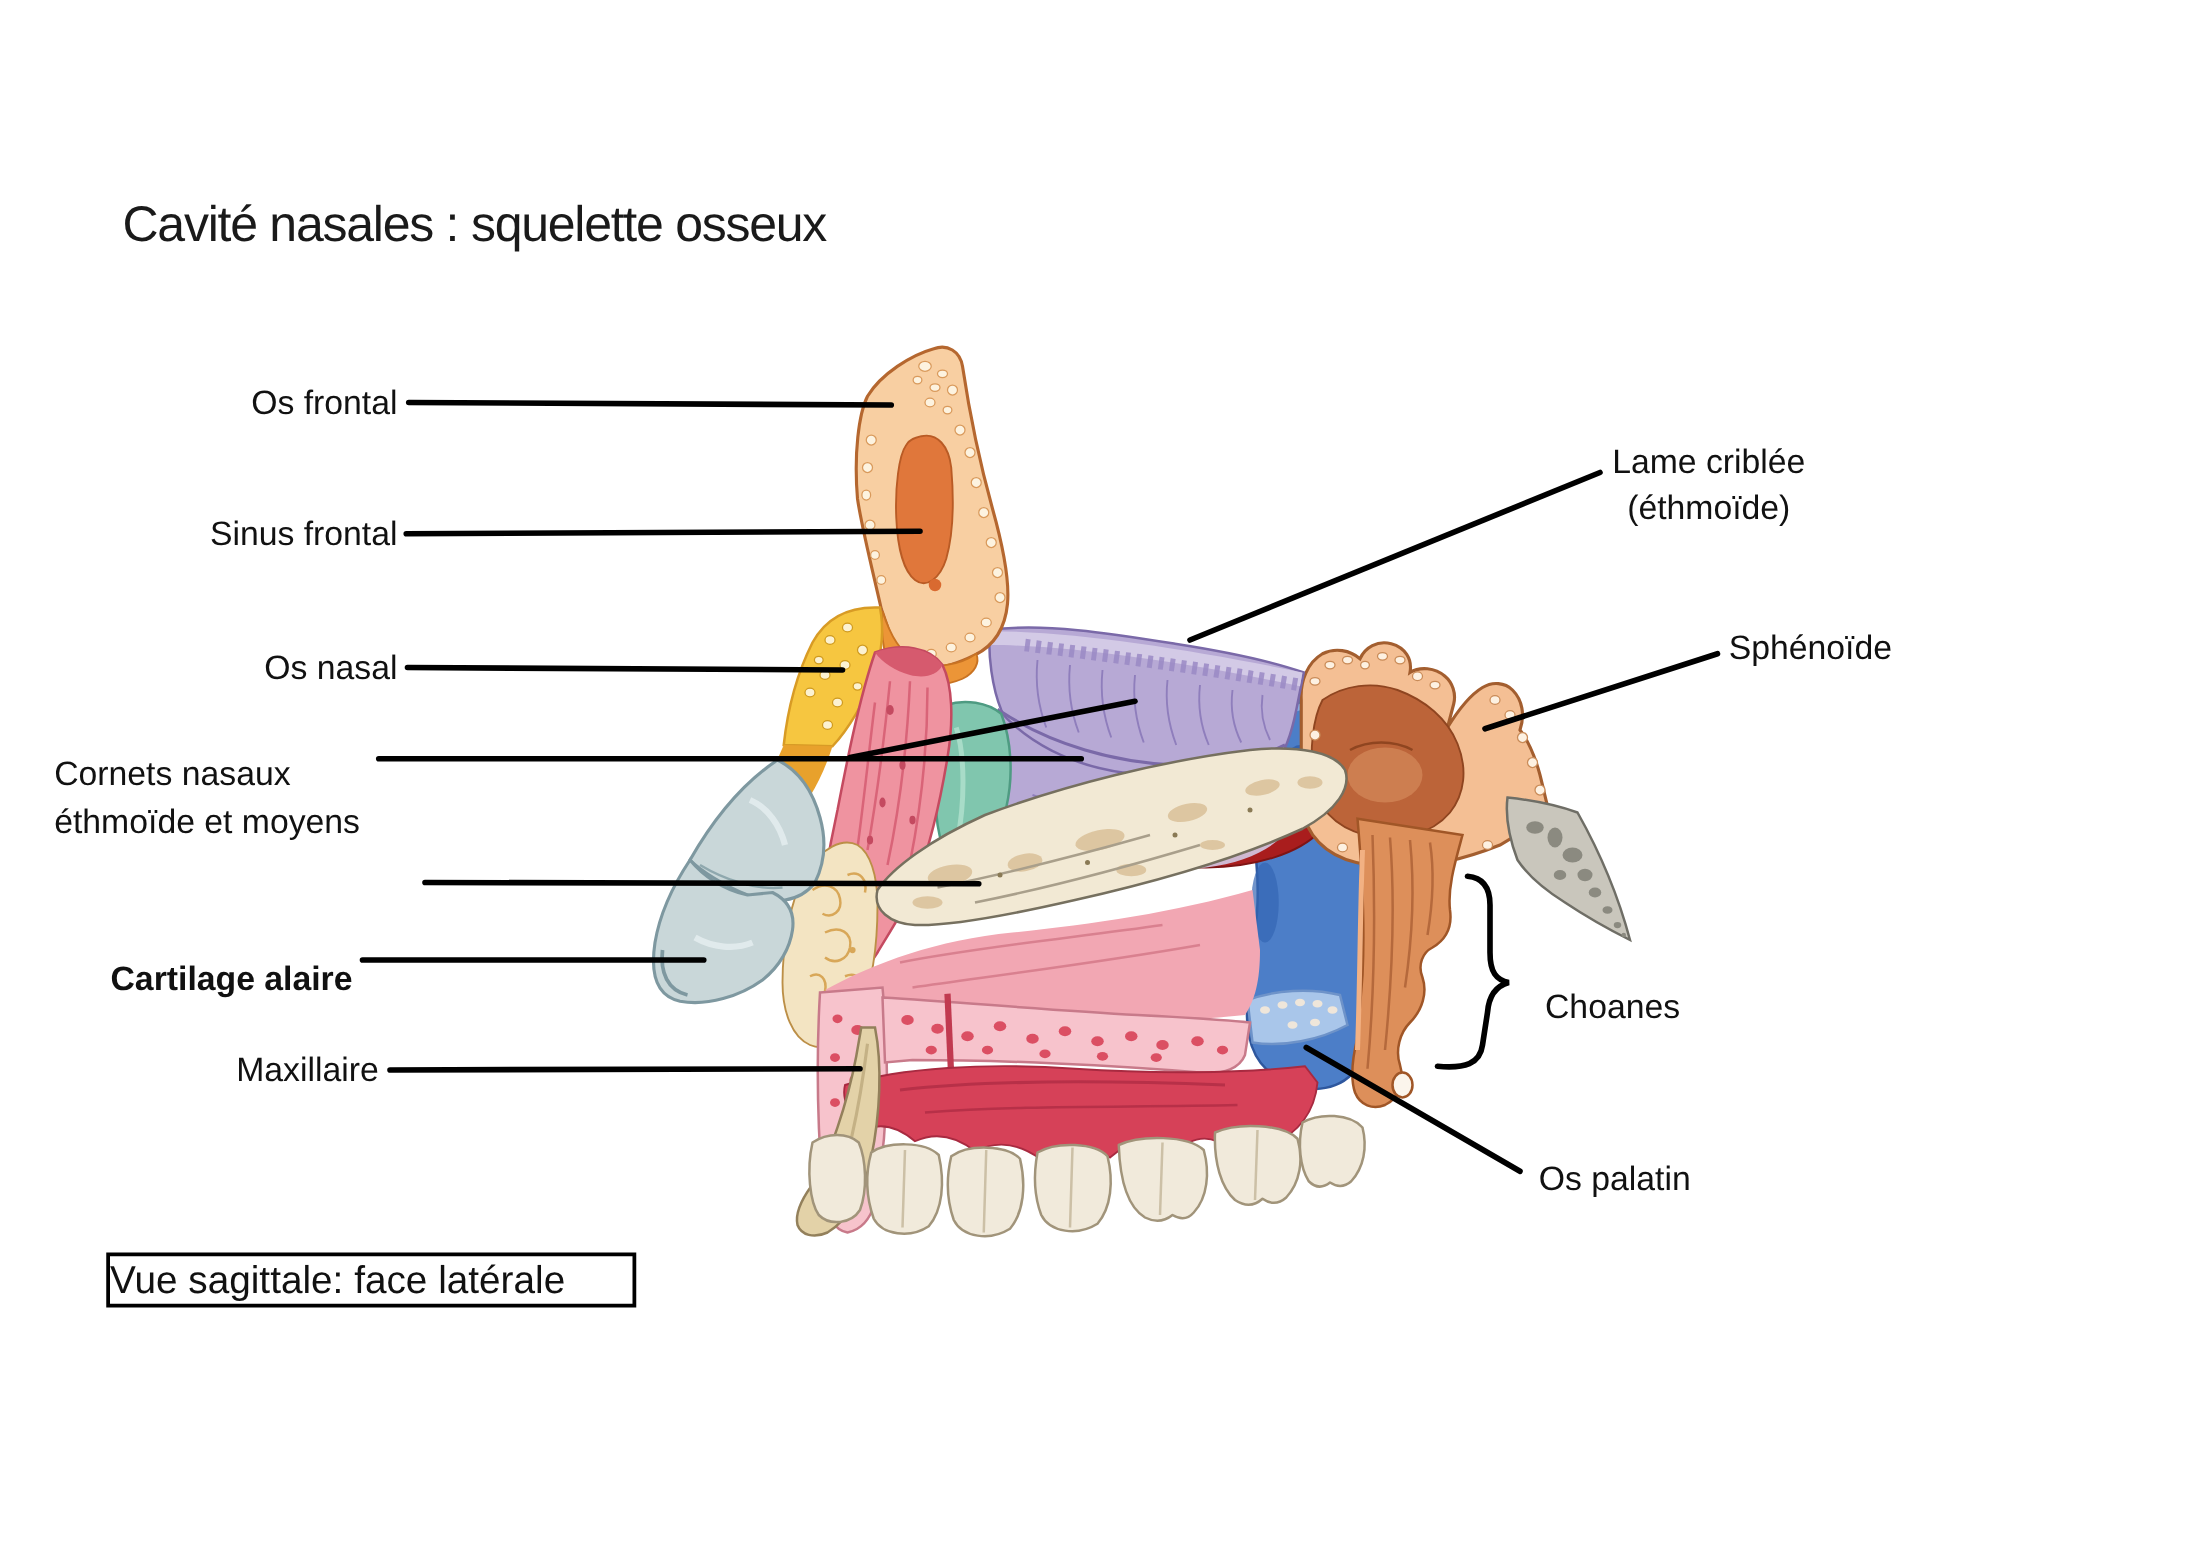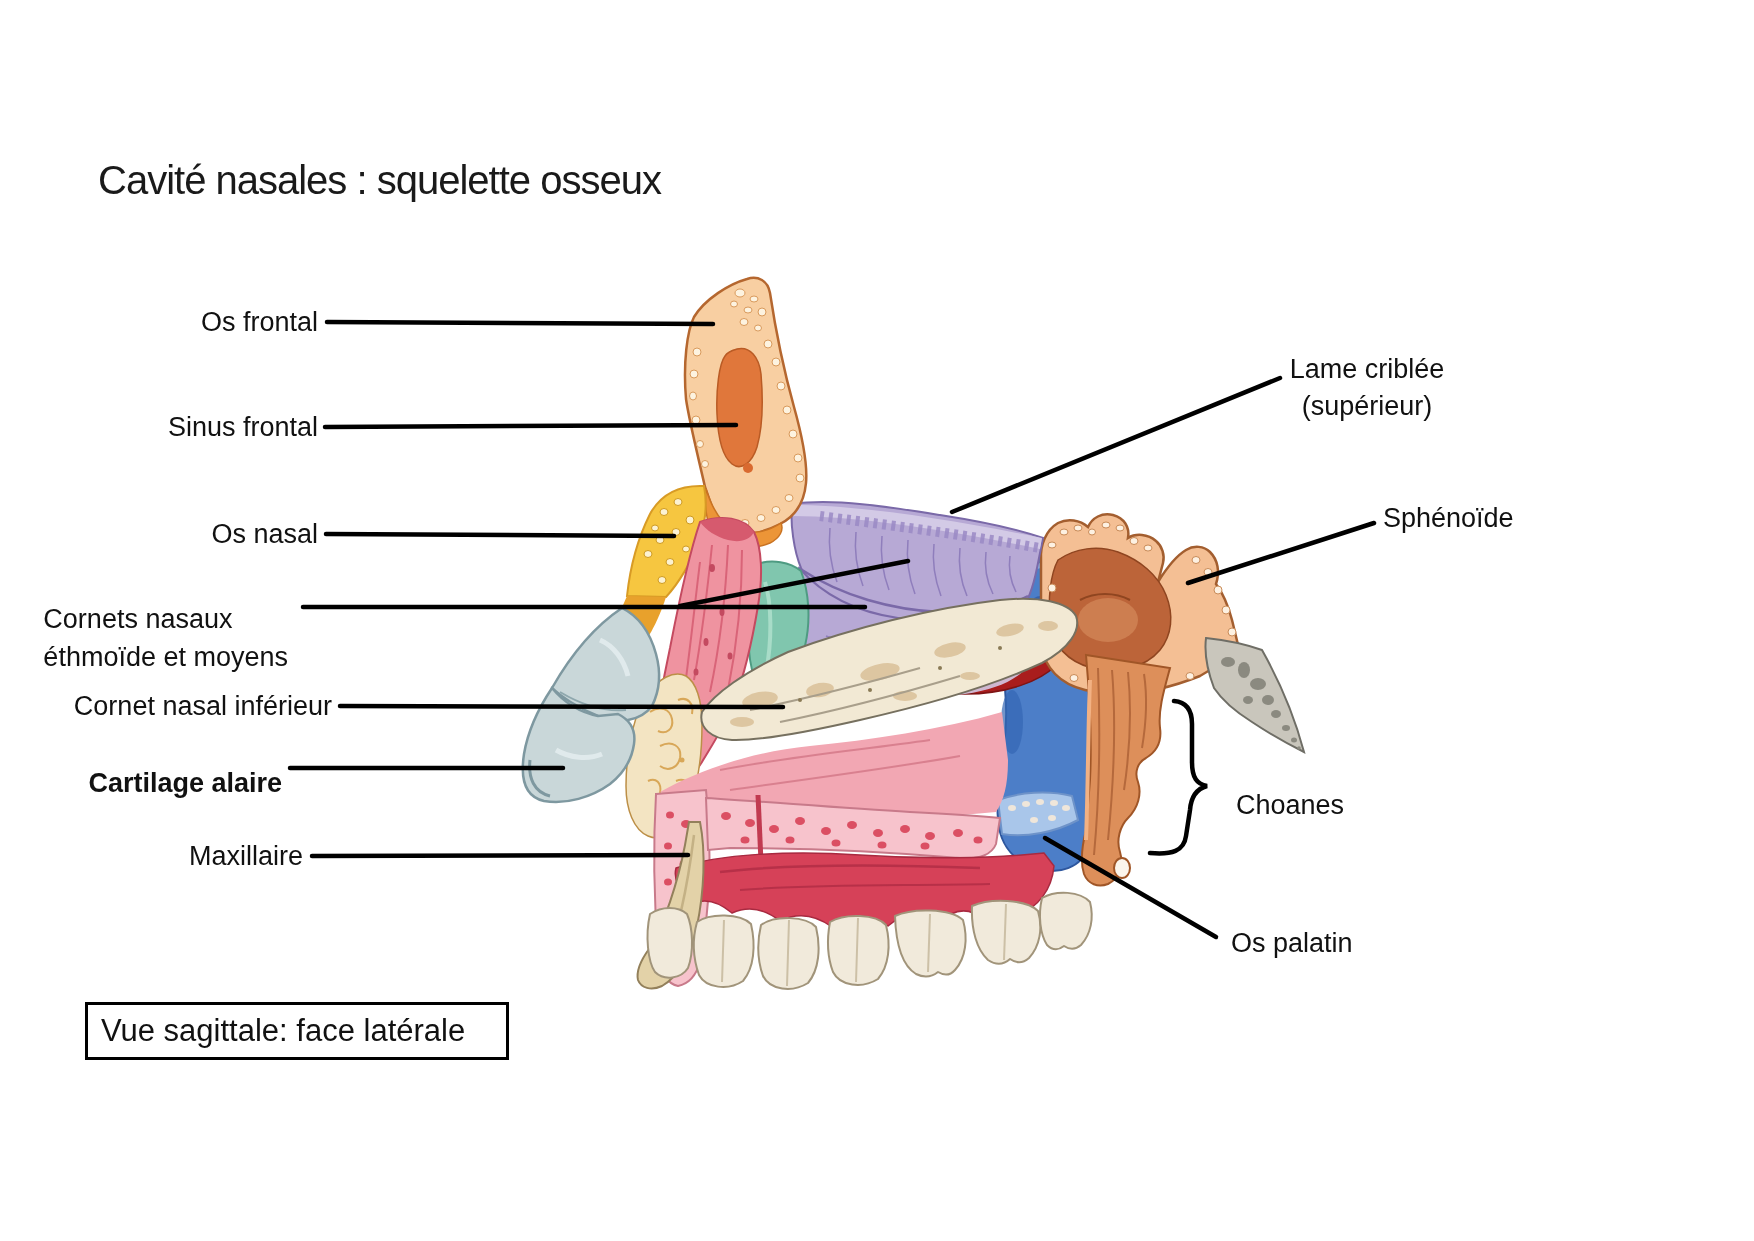--- a/index.html
+++ b/index.html
@@ -4,22 +4,22 @@
 <style>
   html,body{margin:0;padding:0;background:#fff;}
   .canvas{position:relative;width:1754px;height:1241px;background:#ffffff;overflow:hidden;
           font-family:"Liberation Sans",sans-serif;}
   .art{position:absolute;left:0;top:0;}
   .lbl{position:absolute;font-size:27px;line-height:34px;color:#111;white-space:nowrap;}
   .lbl.right-align{text-align:left;}
   .lbl.two-line{line-height:38px;}
   .lbl.center{text-align:center;white-space:normal;line-height:37px;}
   .title{position:absolute;left:98px;top:158px;font-size:40px;letter-spacing:-1px;color:#1a1a1a;}
-  .caption-box{position:absolute;left:85px;top:1002px;width:424px;height:58px;border:3px solid #000;
-               box-sizing:border-box;display:flex;align-items:center;padding-left:13px;
+  .caption-box{position:absolute;left:85px;top:1002px;width:424px;height:44px;border:3px solid #000;
+               box-sizing:border-box;display:flex;align-items:center;
                font-size:31px;color:#111;background:#fff;}
 </style>
 </head>
 <body>
 
 <div class="canvas">
 
   <svg class="art" width="1754" height="1241" viewBox="0 0 1754 1241">
 
     <g>
@@ -334,27 +334,26 @@
 
   <div class="title">Cavité nasales : squelette osseux</div>
 
   <div class="lbl right-align" style="right:1436px;top:305px;">Os frontal</div>
   <div class="lbl right-align" style="right:1436px;top:410px;">Sinus frontal</div>
   <div class="lbl right-align" style="right:1436px;top:517px;">Os nasal</div>
   <div class="lbl right-align two-line" style="right:1466px;top:600px;">
     <div>Cornets nasaux</div>
     <div>éthmoïde et moyens</div>
   </div>
-  <div class="lbl right-align" style="right:1422px;top:689px;">Cornet nasal inférieur</div>
   <div class="lbl right-align" style="right:1472px;top:766px;font-weight:bold;">Cartilage alaire</div>
   <div class="lbl right-align" style="right:1451px;top:839px;">Maxillaire</div>
 
   <div class="lbl center" style="left:1282px;top:351px;width:170px;">
     <div>Lame criblée</div>
-    <div>(supérieur)</div>
+    <div>(éthmoïde)</div>
   </div>
   <div class="lbl" style="left:1383px;top:501px;">Sphénoïde</div>
   <div class="lbl" style="left:1236px;top:788px;">Choanes</div>
   <div class="lbl" style="left:1231px;top:926px;">Os palatin</div>
 
   <div class="caption-box">
     <span>Vue sagittale: face latérale</span>
   </div>
 </div>
 

